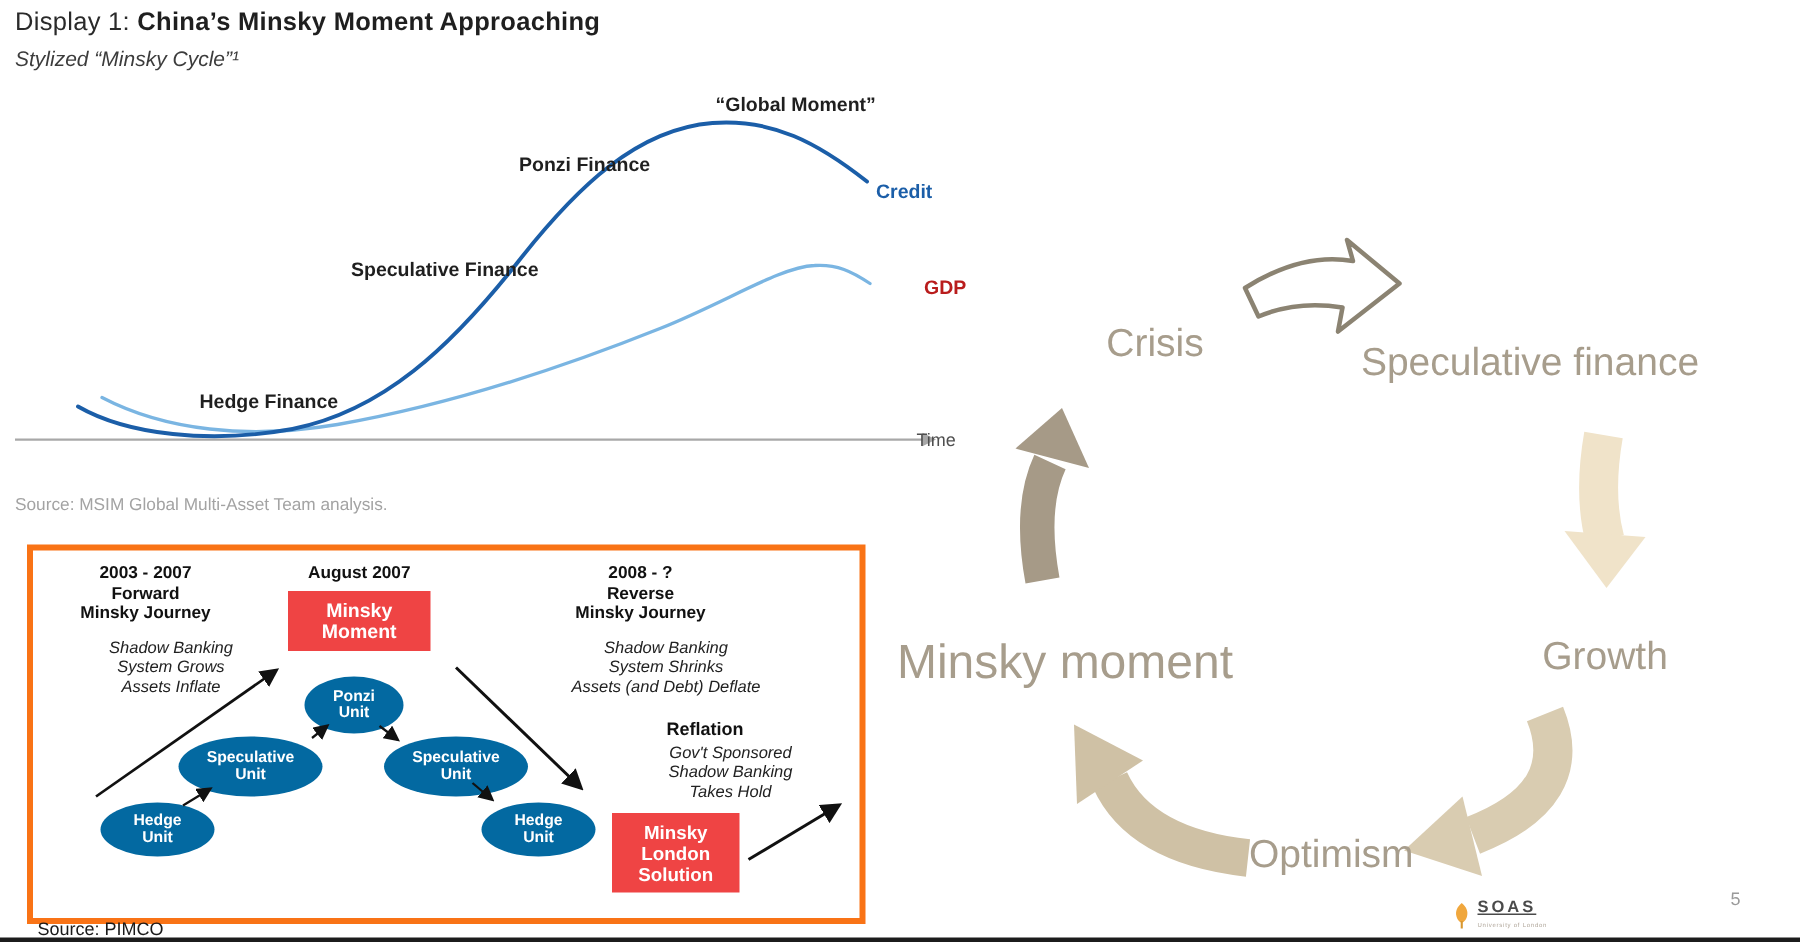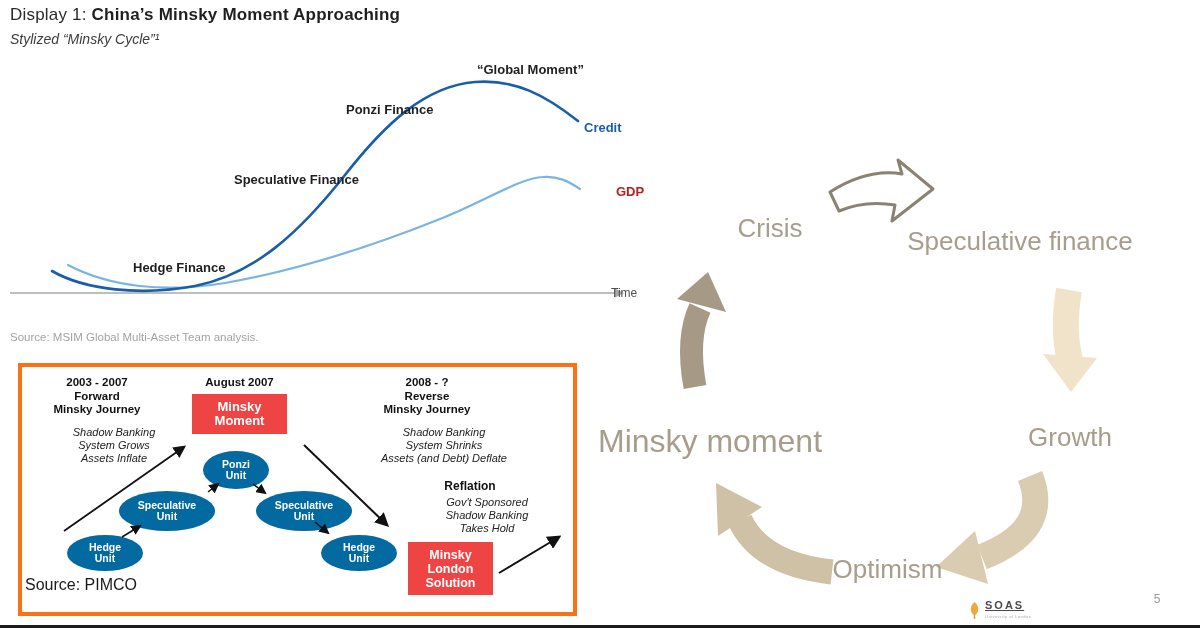--- a/index.html
+++ b/index.html
@@ -23,21 +23,21 @@
   .chart-source{left:10px;top:331px;font-size:11.5px;color:#a3a3a3;}
 
   
   .pimco-panel{left:18px;top:363px;width:551px;height:245px;border:4px solid #f97316;background:#fff;}
   .pimco-panel .hblock{position:absolute;text-align:center;font-weight:700;font-size:11.5px;line-height:13.5px;color:#111;}
   .pimco-panel .iblock{position:absolute;text-align:center;font-style:italic;font-size:11px;line-height:13px;color:#222;padding-left:17px;}
   .navy-box{position:absolute;background:#ef4444;color:#fff;font-weight:700;text-align:center;
     display:flex;flex-direction:column;justify-content:center;line-height:14px;}
   .unit-ellipse{position:absolute;background:#0369a1;color:#fff;font-weight:700;font-size:10.5px;line-height:11.5px;
     border-radius:50%;display:flex;flex-direction:column;justify-content:center;text-align:center;}
-  .pimco-source{left:25px;top:576px;font-size:16px;color:#1a1a1a;text-align:right;}
+  .pimco-source{left:25px;top:612px;font-size:12px;color:#1a1a1a;text-align:right;}
 
   
   .cycle-label{font-size:26px;color:#a79d8c;text-align:center;white-space:nowrap;}
 
   
   .page-number{left:1147px;top:592px;font-size:12px;color:#9a9a9a;width:20px;text-align:center;}
   .soas{left:968px;top:600px;display:flex;align-items:center;gap:4px;}
   .soas-text{display:flex;flex-direction:column;line-height:11px;}
   .soas-name{font-size:11px;font-weight:700;letter-spacing:2px;color:#4a4a4a;text-decoration:underline;}
   .soas-sub{font-size:4px;letter-spacing:.5px;color:#b0a69a;}

